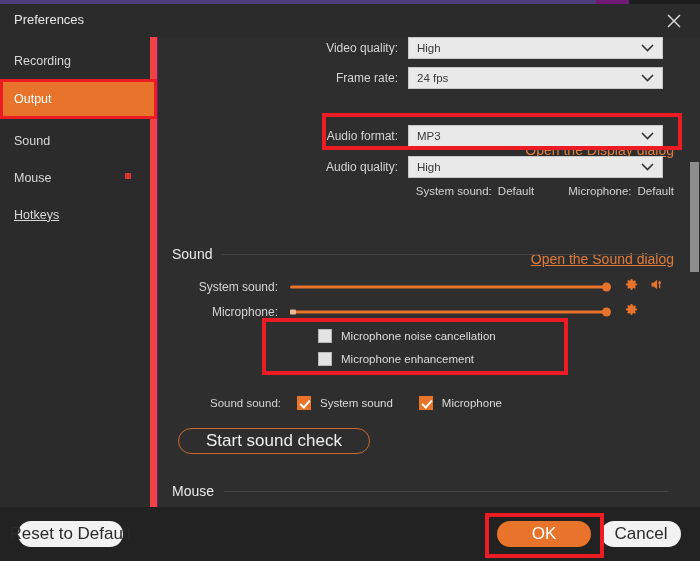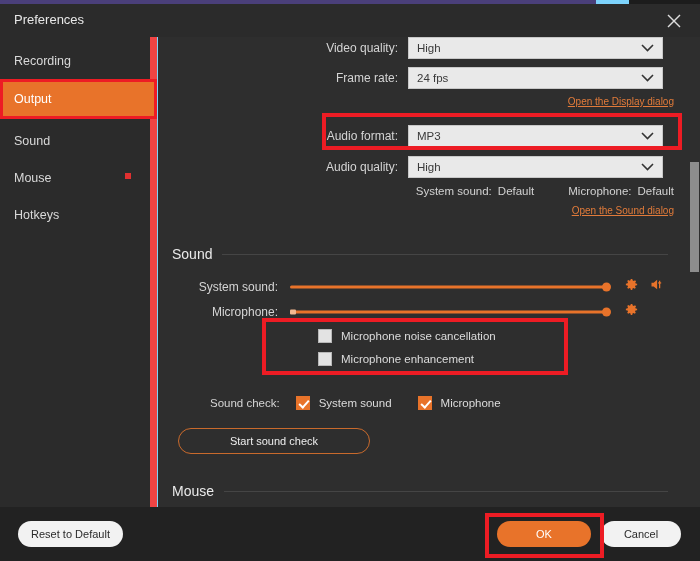--- a/index.html
+++ b/index.html
@@ -5,21 +5,21 @@
   * { box-sizing: border-box; margin: 0; padding: 0; }
   html, body {
     width: 700px; height: 561px;
     background: #1c1c1c;
     font-family: "Liberation Sans", sans-serif;
     overflow: hidden;
   }
   #app {
     position: relative;
     width: 629px; height: 561px;
-    background: #7dd3fc;
+    background: #701a75;
   }
 
   
   .top-strip {
     position: absolute; top: 0; left: 0;
     width: 596px; height: 4px;
     background: #4a3f7a;
   }
 
   
@@ -95,23 +95,23 @@
     font-size: 11.5px; color: #3a3a3a;
     cursor: pointer;
   }
   .combo .chev {
     position: absolute; right: 8px; top: 50%;
     transform: translateY(-50%);
   }
 
   
   .link {
-    font-size: 10px; color: #e27b3a;
+    font-size: 14px; color: #e27b3a;
     text-decoration: underline;
-    cursor: pointer; white-space: nowrap;
+    cursor: pointer; white-space: nowrap; margin-top: 46px;
   }
 
   
   .section {
     position: absolute;
     display: flex; align-items: center;
     width: 100%;
   }
   .section-title {
     font-size: 14px; color: #eaeaea;
@@ -171,21 +171,21 @@
     content: ""; position: absolute;
     left: 4px; top: 1px; width: 4px; height: 8px;
     border: solid #ffffff; border-width: 0 2px 2px 0;
     transform: rotate(42deg);
   }
 
   
   .pill {
     height: 26px; border-radius: 13px;
     display: flex; align-items: center; justify-content: center;
-    font-size: 11px; cursor: pointer; white-space: nowrap;
+    font-size: 17px; cursor: pointer; white-space: nowrap;
   }
   .pill-outline {
     border: 1px solid #c96a2c; color: #eeeeee;
     background: transparent;
   }
   .pill-white { background: #f2f2f2; color: #2a2a2a; }
   .pill-orange { background: #e8732a; color: #ffffff; }
 
   
   .footer {
@@ -236,21 +236,21 @@
     <div class="nav-item selected" style="top:42px;">
       <span>Output</span>
     </div>
     <div class="nav-item" style="top:85px;">
       <span>Sound</span>
     </div>
     <div class="nav-item" style="top:122px;">
       <span>Mouse</span>
       <span class="nav-badge"></span>
     </div>
-    <div class="nav-item" style="top:159px;">
+    <div class="nav-item" style="top:159px;text-decoration:underline;">
       <span>Hotkeys</span>
     </div>
   </div>
 
   <div class="content">
 
     <div class="row" style="left:0; top:0; width:520px;">
       <div class="row-label" style="width:240px;">Video quality:</div>
       <div class="combo" style="width:255px; margin-left:10px;">
         <span>High</span>
@@ -358,21 +358,21 @@
       <span class="cb"></span>
       <span>Microphone noise cancellation</span>
     </div>
 
     <div class="cb-row" style="left:160px; top:315px;">
       <span class="cb"></span>
       <span>Microphone enhancement</span>
     </div>
 
     <div class="cb-row" style="left:52px; top:359px;">
-      <span style="margin-right:16px; color:#d5d5d5;">Sound check:</span>
+      <span style="margin-right:16px; color:#d5d5d5;">Sound sound:</span>
       <span class="cb checked"></span>
       <span style="margin-right:26px;">System sound</span>
       <span class="cb checked"></span>
       <span>Microphone</span>
     </div>
 
     <div class="pill pill-outline" style="position:absolute; left:20px; top:391px; width:192px;">
       <span>Start sound check</span>
     </div>
 

